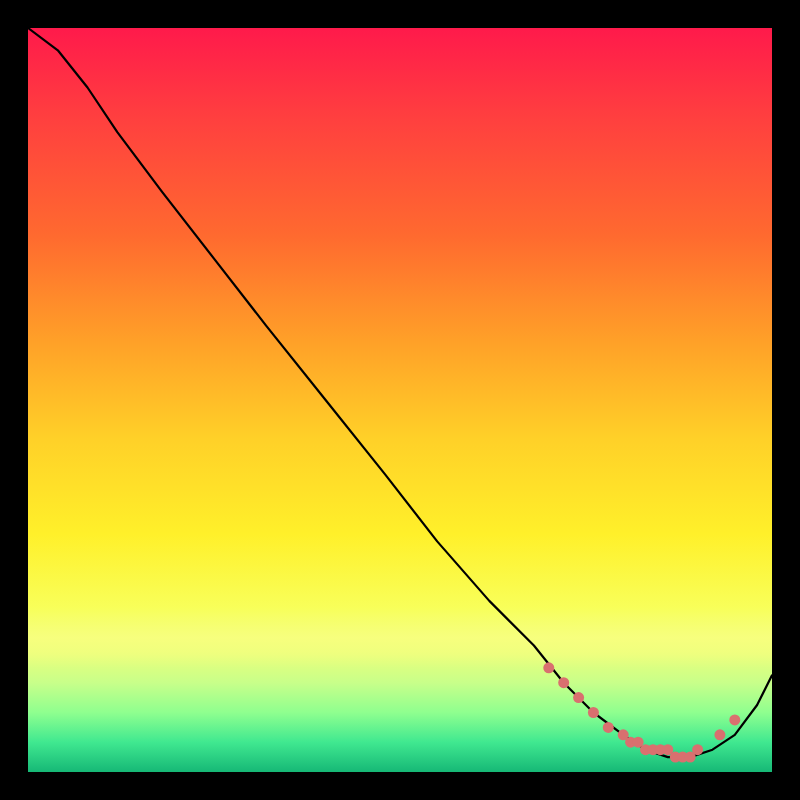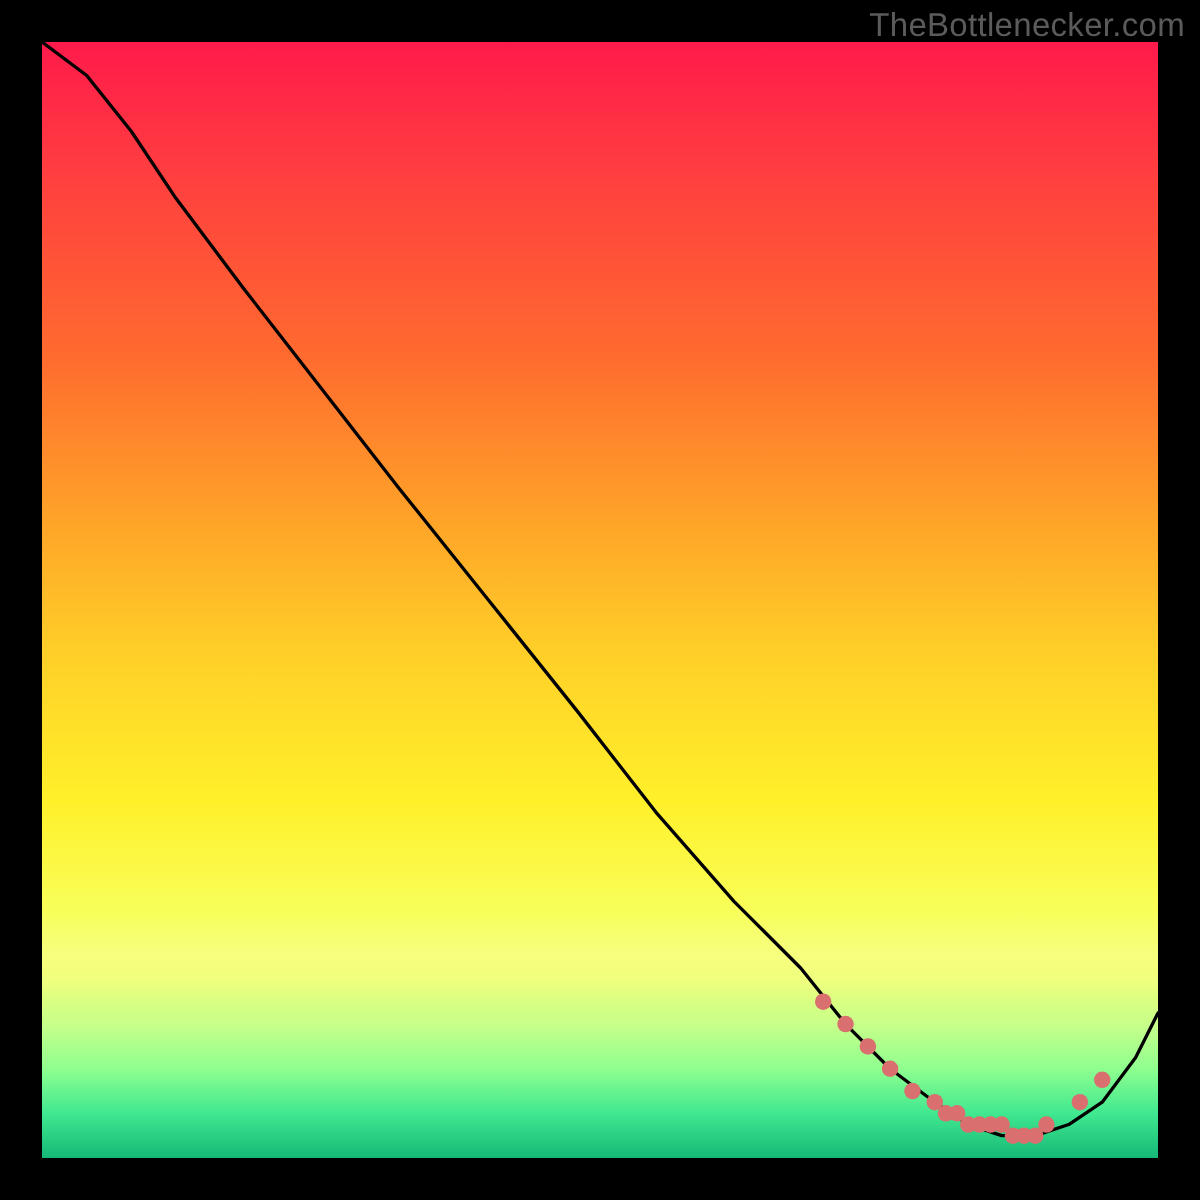--- a/index.html
+++ b/index.html
@@ -63,21 +63,20 @@
     font-size: 22px;
     font-weight: 500;
     letter-spacing: 0.2px;
     user-select: none;
   }
 </style>
 </head>
 <body>
 
 <div class="stage">
-  <div class="watermark">TheBottlenecker.com</div>
 
   <div class="plot">
     <div class="gradient"></div>
     <div class="yellow-band"></div>
     <svg class="curve" viewBox="0 0 744 744" preserveAspectRatio="none">
       <path fill="none" stroke="#000" stroke-width="2.2" stroke-linecap="round" stroke-linejoin="round" d="M0.0 0.0 L29.8 22.3 L59.5 59.5 L89.3 104.2 L133.9 163.7 L186.0 230.6 L238.1 297.6 L297.6 372.0 L357.1 446.4 L409.2 513.4 L461.3 572.9 L505.9 617.5 L535.7 654.7 L565.4 684.5 L595.2 706.8 L617.5 721.7 L639.8 729.1 L662.2 729.1 L684.5 721.7 L706.8 706.8 L729.1 677.0 L744.0 647.3"></path>
       <g>
           <circle cx="520.8" cy="639.8" r="5.5" fill="#d9706f"></circle>
           <circle cx="535.7" cy="654.7" r="5.5" fill="#d9706f"></circle>
           <circle cx="550.6" cy="669.6" r="5.5" fill="#d9706f"></circle>

